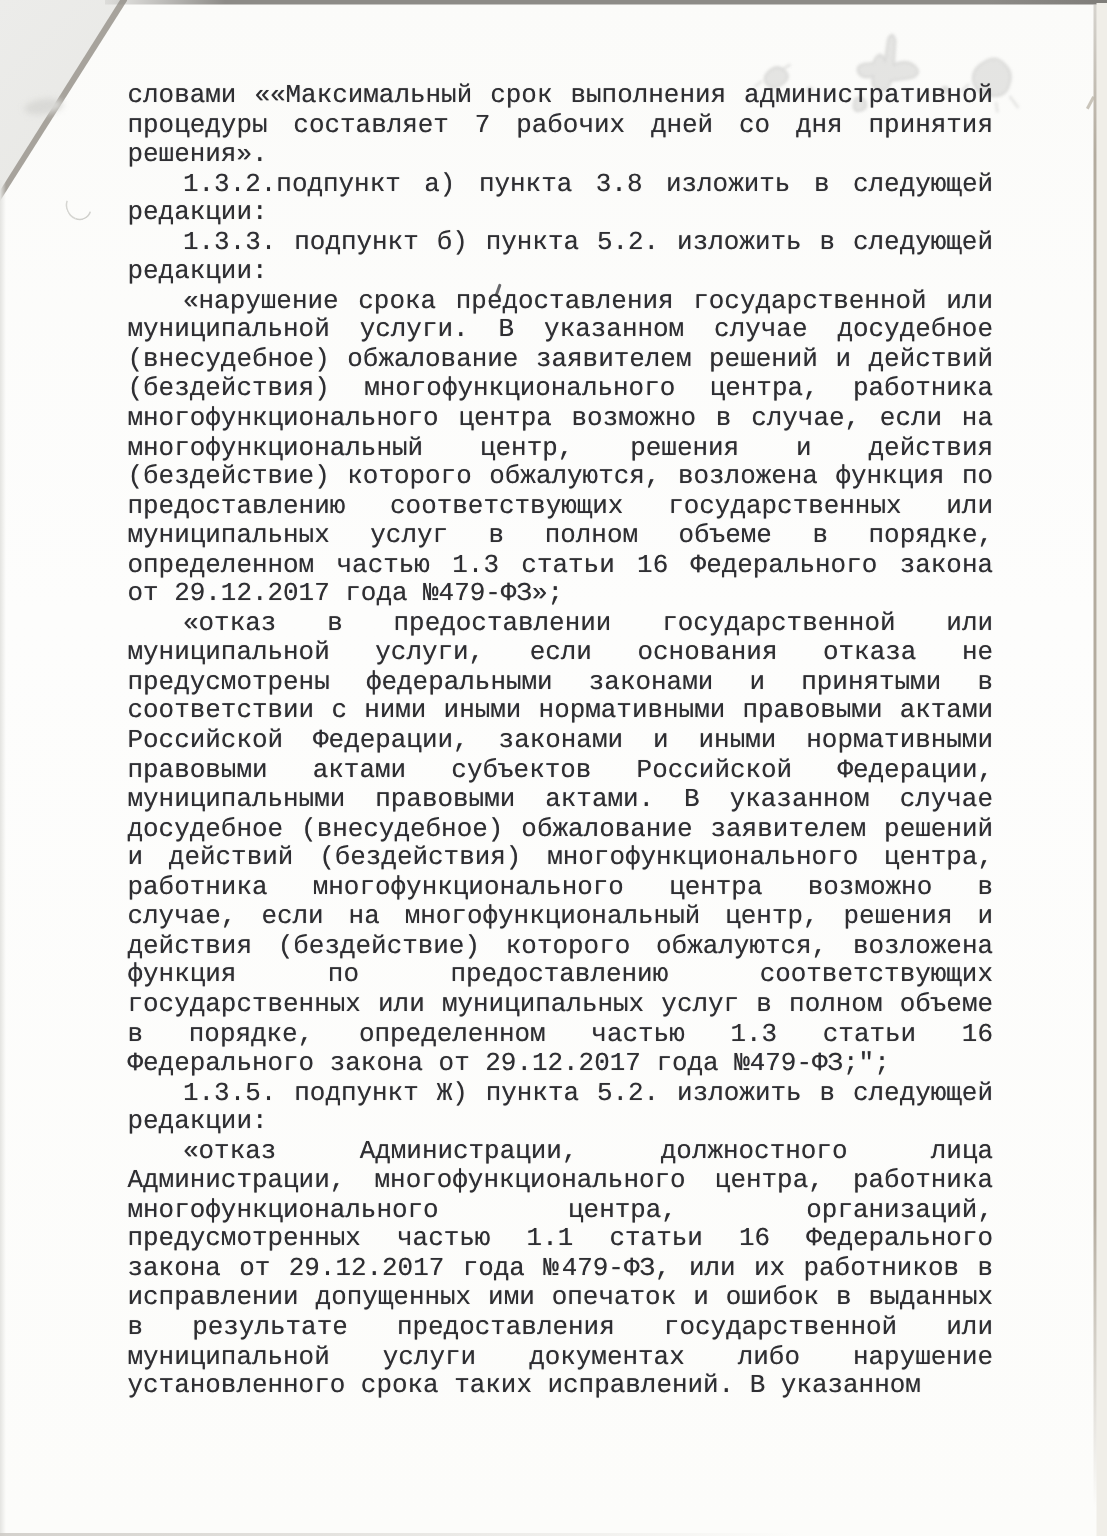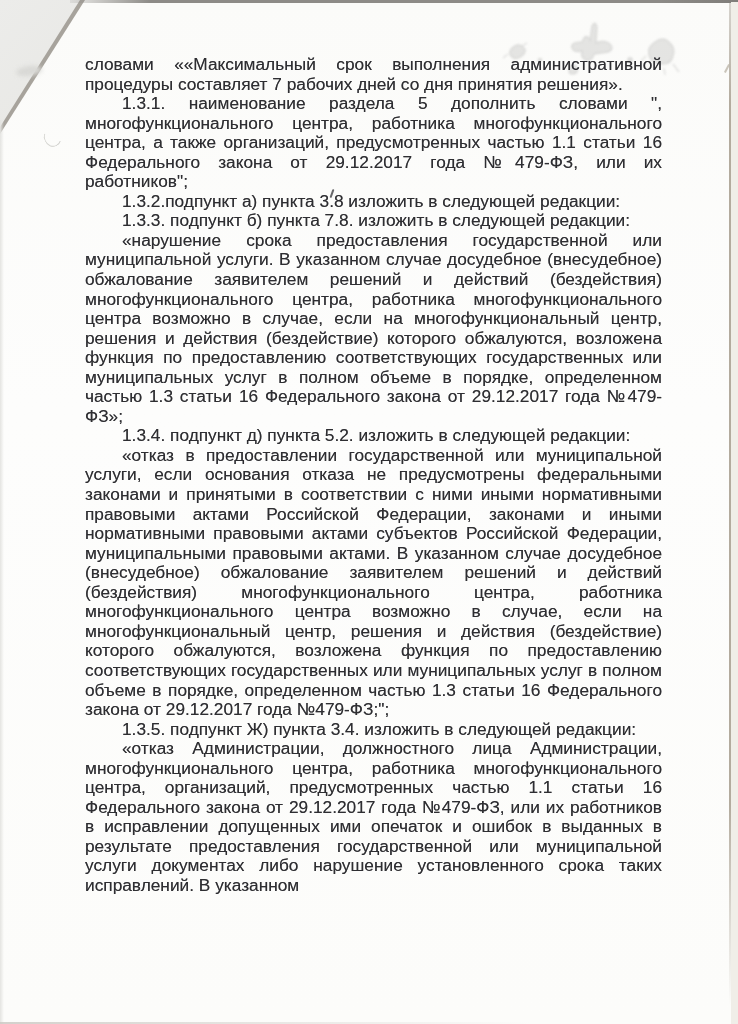--- a/index.html
+++ b/index.html
@@ -11,21 +11,21 @@
   .page {
     position: absolute; inset: 0;
     width: 738px; height: 1024px;
     background: linear-gradient(180deg, var(--paper) 0%, #fdfdfc 40%, #fcfcfa 100%);
     overflow: hidden;
   }
   
   .text-col {
     position: absolute;
     left: 85px; top: 55px; width: 577px;
-    font-family: Liberation Sans, sans-serif;
+    font-family: Liberation Mono, monospace;
     font-size: 17.3px;
     line-height: 19.55px;
     color: var(--ink);
     text-align: justify;
     text-shadow: 0 0 0.45px rgba(46,46,50,0.6);
   }
   .para { margin: 0; padding: 0; }
   .para.indent { text-indent: 37px; }
 
   
@@ -125,23 +125,21 @@
       <path d="M185 22 q8 -6 14 0 q7 6 4 14 q-2 9 -12 8 q-10 -1 -12 -9 q-2 -8 6 -13 z M176 36 l-5 5 M203 44 l6 8 M194 48 l1 7"></path>
       <circle cx="160" cy="40" r="2.2"></circle>
       <circle cx="70" cy="40" r="1.6"></circle>
     </g>
   </svg>
 
   <div class="pen-tick"></div>
 
   <div class="text-col">
       <p class="para">словами ««Максимальный срок выполнения административной процедуры составляет 7 рабочих дней со дня принятия решения».</p>
-      <p class="para indent">1.3.1. наименование раздела 5 дополнить словами ", многофункционального центра, работника многофункционального центра, а также организаций, предусмотренных частью 1.1 статьи 16 Федерального закона от 29.12.2017 года №479-ФЗ, или их работников";</p>
       <p class="para indent">1.3.2.подпункт а) пункта 3.8 изложить в следующей редакции:</p>
-      <p class="para indent">1.3.3. подпункт б) пункта 7.8. изложить в следующей редакции:</p>
+      <p class="para indent">1.3.3. подпункт б) пункта 5.2. изложить в следующей редакции:</p>
       <p class="para indent">«нарушение срока предоставления государственной или муниципальной услуги. В указанном случае досудебное (внесудебное) обжалование заявителем решений и действий (бездействия) многофункционального центра, работника многофункционального центра возможно в случае, если на многофункциональный центр, решения и действия (бездействие) которого обжалуются, возложена функция по предоставлению соответствующих государственных или муниципальных услуг в полном объеме в порядке, определенном частью 1.3 статьи 16 Федерального закона от 29.12.2017 года №479-ФЗ»;</p>
-      <p class="para indent">1.3.4. подпункт д) пункта 5.2. изложить в следующей редакции:</p>
       <p class="para indent">«отказ в предоставлении государственной или муниципальной услуги, если основания отказа не предусмотрены федеральными законами и принятыми в соответствии с ними иными нормативными правовыми актами Российской Федерации, законами и иными нормативными правовыми актами субъектов Российской Федерации, муниципальными правовыми актами. В указанном случае досудебное (внесудебное) обжалование заявителем решений и действий (бездействия) многофункционального центра, работника многофункционального центра возможно в случае, если на многофункциональный центр, решения и действия (бездействие) которого обжалуются, возложена функция по предоставлению соответствующих государственных или муниципальных услуг в полном объеме в порядке, определенном частью 1.3 статьи 16 Федерального закона от 29.12.2017 года №479-ФЗ;";</p>
-      <p class="para indent">1.3.5. подпункт Ж) пункта 3.4. изложить в следующей редакции:</p>
+      <p class="para indent">1.3.5. подпункт Ж) пункта 5.2. изложить в следующей редакции:</p>
       <p class="para indent">«отказ Администрации, должностного лица Администрации, многофункционального центра, работника многофункционального центра, организаций, предусмотренных частью 1.1 статьи 16 Федерального закона от 29.12.2017 года №479-ФЗ, или их работников в исправлении допущенных ими опечаток и ошибок в выданных в результате предоставления государственной или муниципальной услуги документах либо нарушение установленного срока таких исправлений. В указанном</p>
     </div>
 
 </div>
 
 </body></html>

